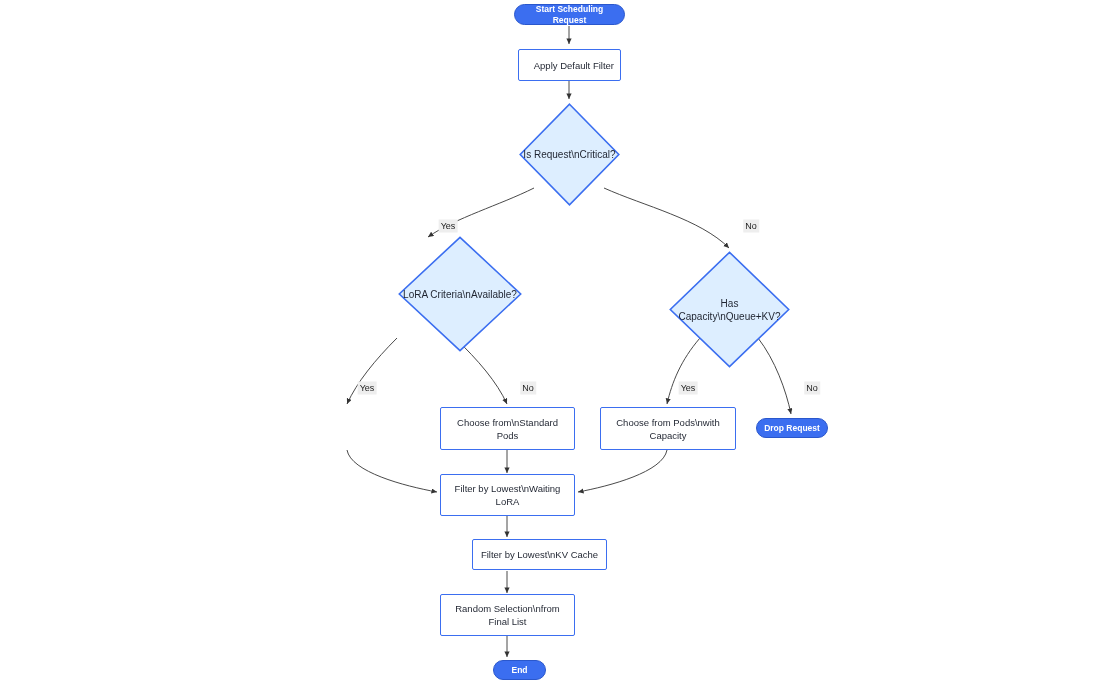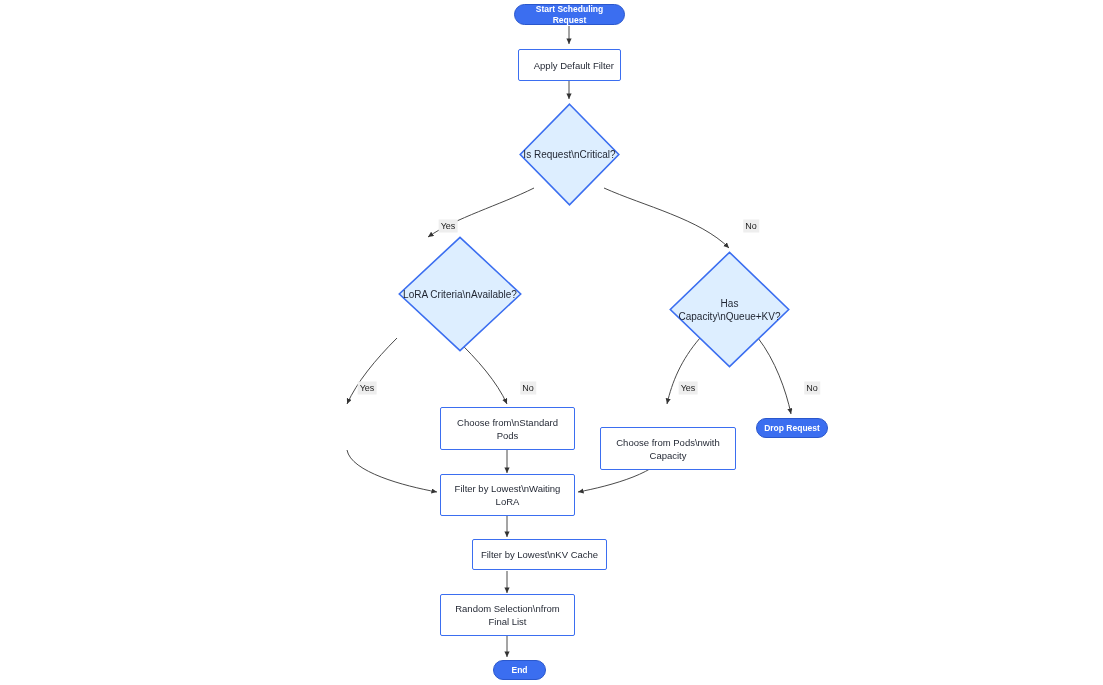--- a/index.html
+++ b/index.html
@@ -166,21 +166,21 @@
       <polygon points="60.5,1.3 119.7,58.5 60.5,115.7 1.3,58.5" fill="#ddeeff" stroke="#3b6ef0" stroke-width="1.6"></polygon>
     </svg>
     <div class="dlabel">Has Capacity\nQueue+KV?</div>
   </div>
 
 
   <div class="node process" style="left:440px; top:407px; width:135px; height:43px;">
     <span class="lbl">Choose from\nStandard Pods</span>
   </div>
 
-  <div class="node process" style="left:600px; top:407px; width:136px; height:43px;margin-top:20px;">
+  <div class="node process" style="left:600px; top:407px; width:136px; height:43px;">
     <span class="lbl">Choose from Pods\nwith Capacity</span>
   </div>
 
   <div class="node terminator" style="left:756px; top:418px; width:72px; height:20px;">
     <span class="lbl">Drop Request</span>
   </div>
 
   <div class="node process" style="left:440px; top:474px; width:135px; height:42px;">
     <span class="lbl">Filter by Lowest\nWaiting LoRA</span>
   </div>

